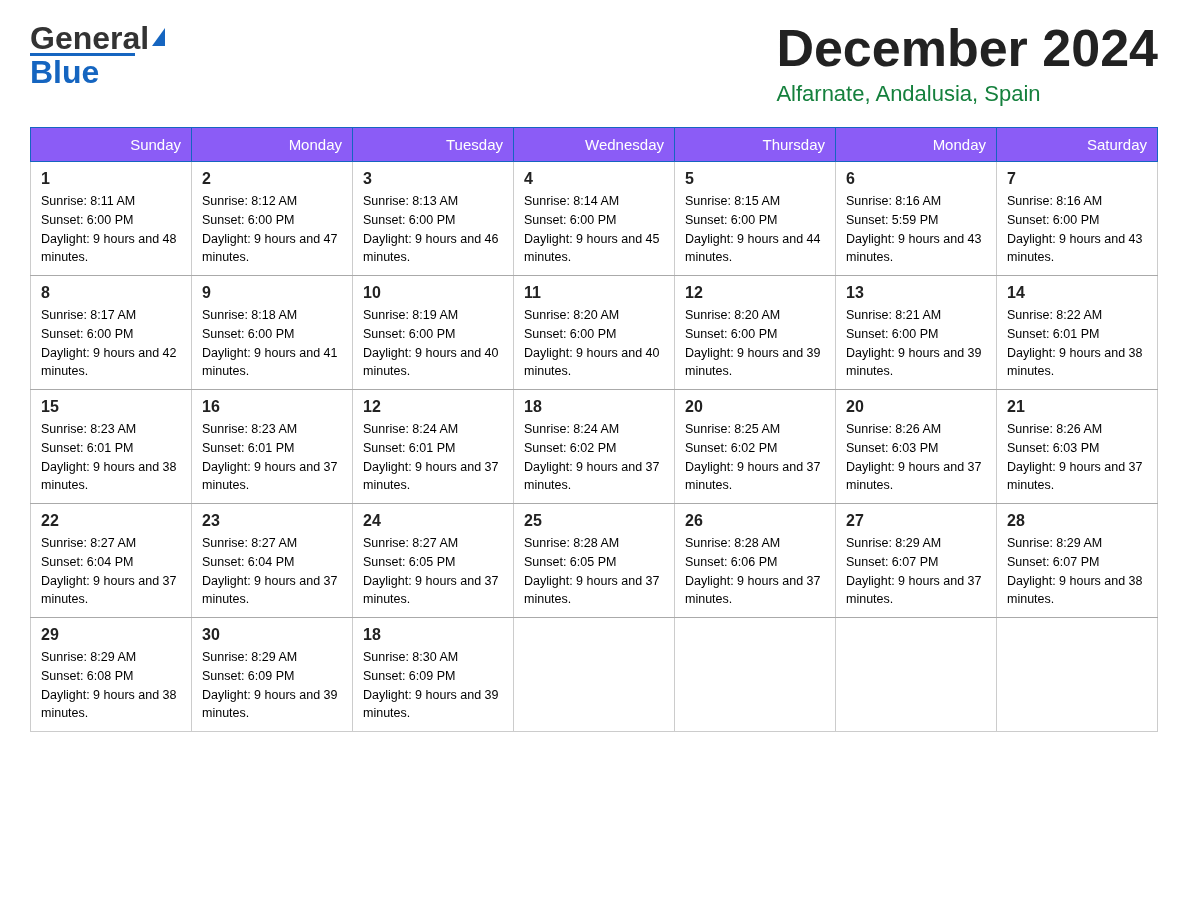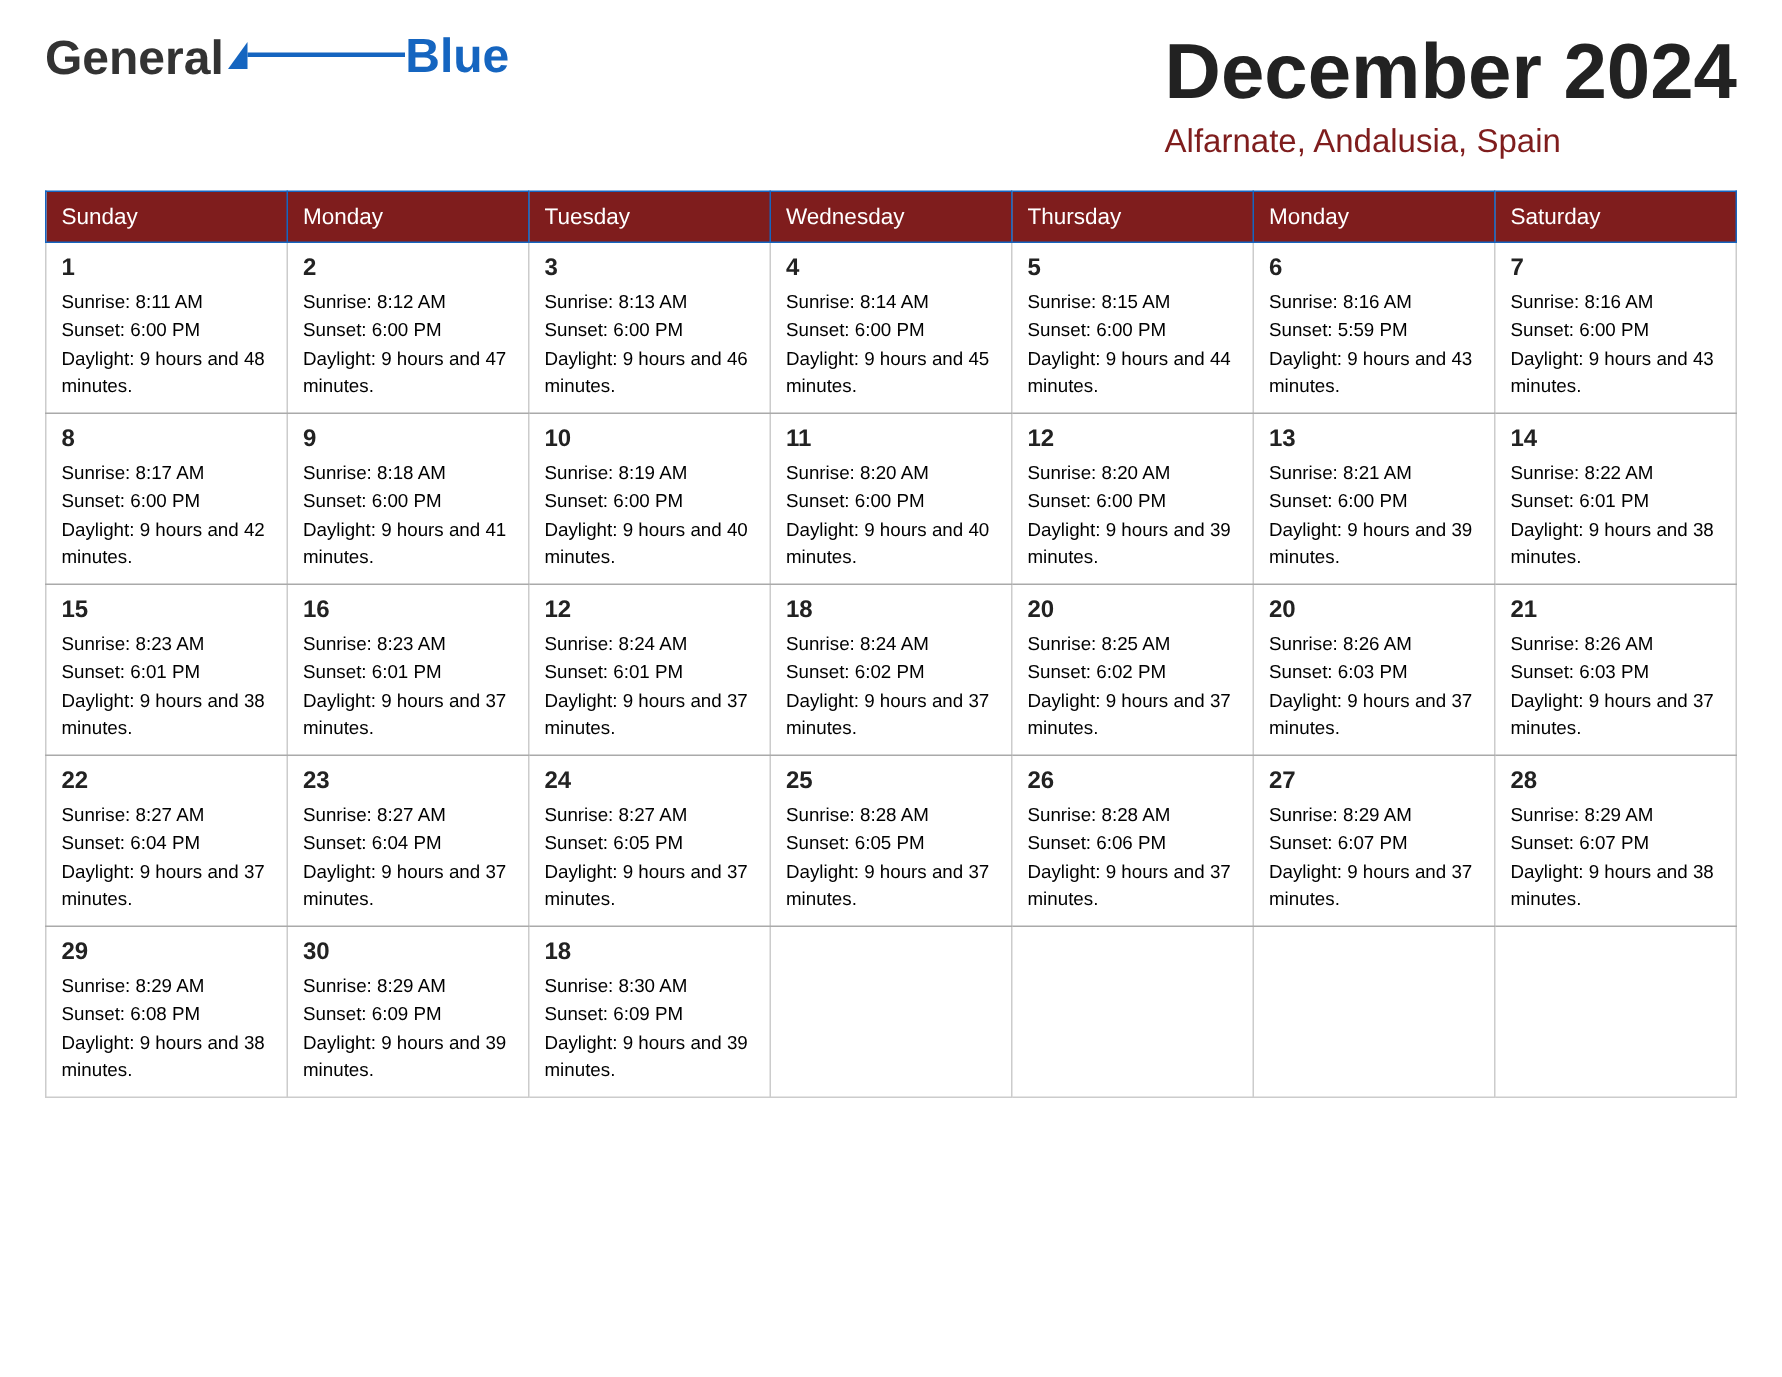--- a/index.html
+++ b/index.html
@@ -11,47 +11,47 @@
       min-height: 918px;
     }
     .header-row {
       display: flex;
       justify-content: space-between;
       align-items: flex-start;
       margin-bottom: 20px;
     }
     .logo-container {
       display: flex;
-      flex-direction: row;
-      align-items: center;
+      flex-direction: column;
+      align-items: flex-start;
     }
     .title-block {
       text-align: left;
     }
     .month-title {
       font-size: 52px;
       font-weight: bold;
       color: #222;
       line-height: 1.1;
     }
     .location-title {
       font-size: 22px;
-      color: #7f1d1d;
+      color: #15803d;
       margin-top: 4px;
     }
     .calendar {
       width: 100%;
       border-collapse: collapse;
       font-size: 13px;
     }
     .calendar th {
-      background: #7f1d1d;
+      background: #8b5cf6;
       color: #fff;
       padding: 8px 10px;
-      text-align: left;
+      text-align: right;
       font-size: 15px;
       font-weight: normal;
       border: 1px solid #1565c0;
     }
     .calendar td {
       vertical-align: top;
       padding: 8px 10px;
       border: 1px solid #ccc;
       width: 14.28%;
       min-height: 90px;

